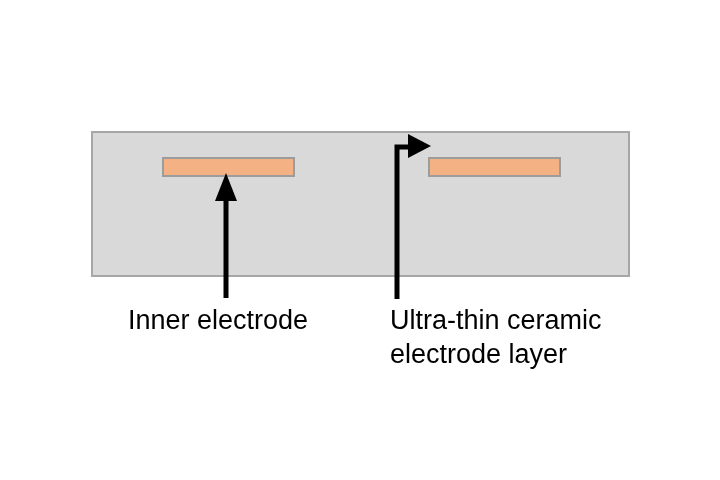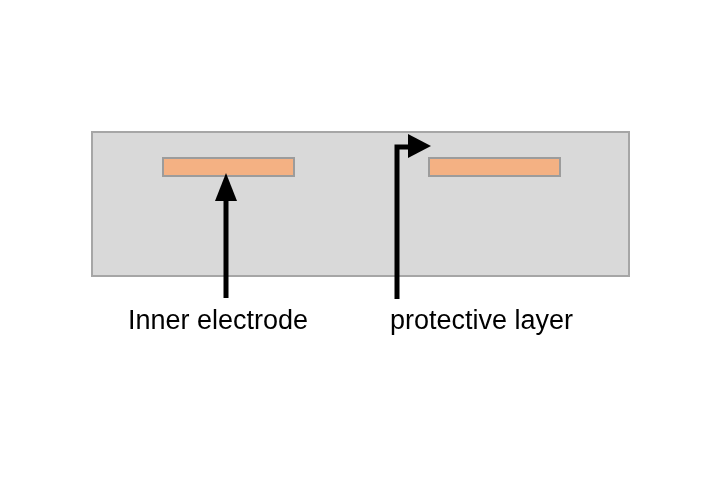--- a/index.html
+++ b/index.html
@@ -79,16 +79,17 @@
 
     <g>
       <polyline points="397,299 397,147 410,147" fill="none" stroke="var(--arrow)" stroke-width="5"></polyline>
       <polygon points="431,146 408,134 408,158" fill="var(--arrow)"></polygon>
     </g>
   </svg>
 
   <div class="label inner-electrode">Inner electrode</div>
 
   <div class="label protective-layer">
-    <span>protective layer</span>
+    <span>Ultra-thin ceramic</span>
+    <span>electrode layer</span>
   </div>
 
 </div>
 
 </body></html>

